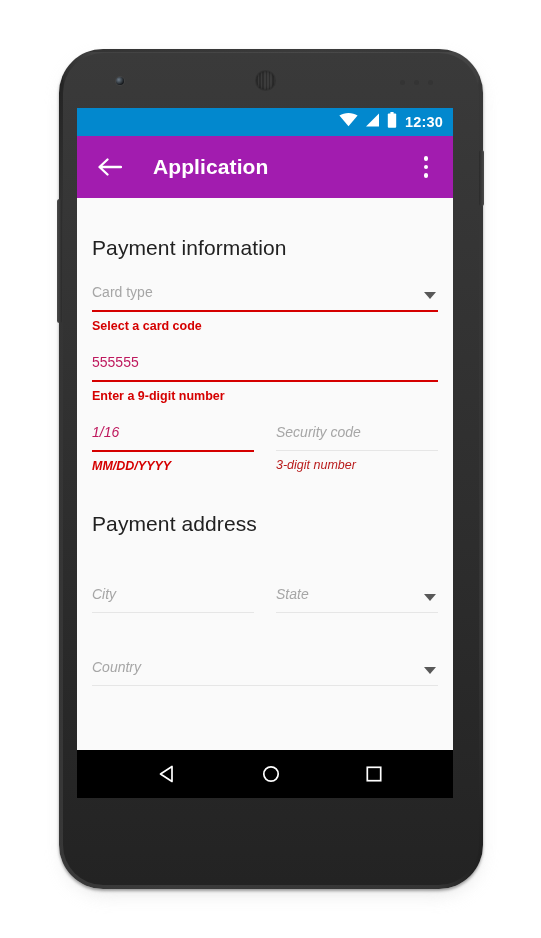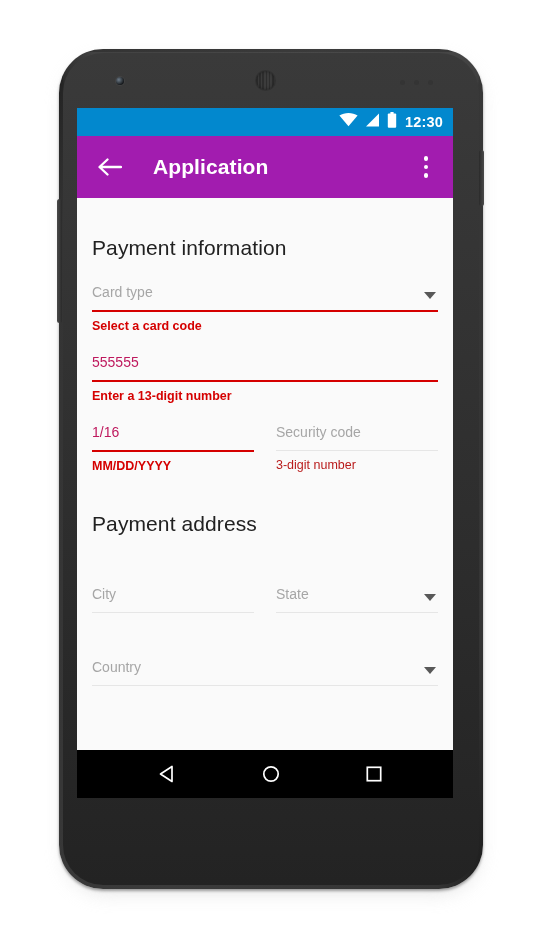--- a/index.html
+++ b/index.html
@@ -116,21 +116,21 @@
   }
   .overflow i{ width:4.5px; height:4.5px; border-radius:50%; background:#fff; display:block; }
 
   
   .content{ padding:8px 15px; background:#fafafa; height:600px; }
   .section-title{
     font-size:21px; color:#212121; padding-top:30px; padding-bottom:4px; letter-spacing:.1px;
   }
   .section-title.second{ padding-top:38px; }
 
-  .row{ display:flex; gap:22px; }
+  .row{ display:flex; gap:22px;font-style:italic; }
   .field{ position:relative; flex:1; }
 
   .field-line{
     height:46px; display:flex; align-items:flex-end; position:relative;
   }
   .ftext{
     font-size:14px; line-height:26px; padding-bottom:5px; display:block; width:100%;
   }
   .ftext.placeholder{ color:#a6a6a6; }
   .ftext.value{ color:#be185d; }
@@ -228,21 +228,21 @@
         </div>
         <div class="underline err"></div>
         <span class="helper err">Select a card code</span>
       </div>
 
       <div class="field">
         <div class="field-line">
           <span class="ftext value">555555</span>
         </div>
         <div class="underline err"></div>
-        <span class="helper err">Enter a 13-digit number</span>
+        <span class="helper err">Enter a 9-digit number</span>
       </div>
 
       <div class="row">
         <div class="field">
           <div class="field-line">
             <span class="ftext value">1/16</span>
           </div>
           <div class="underline err"></div>
           <span class="helper err">MM/DD/YYYY</span>
         </div>

